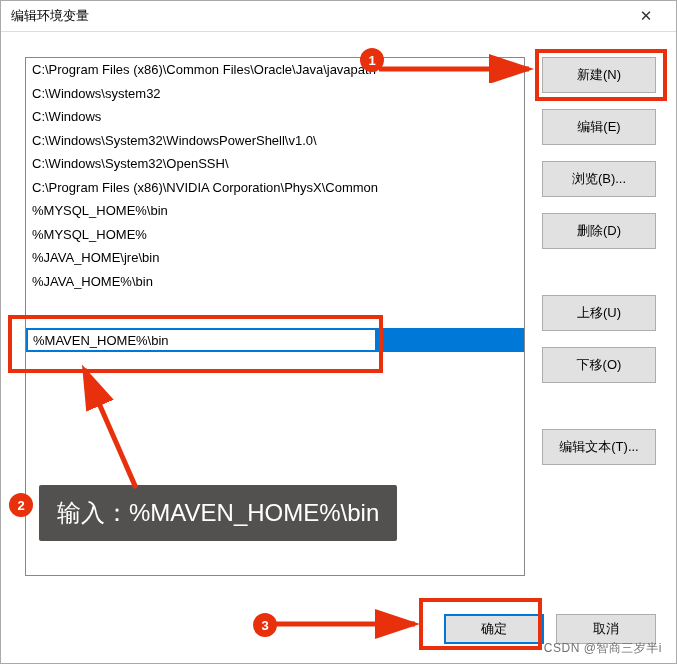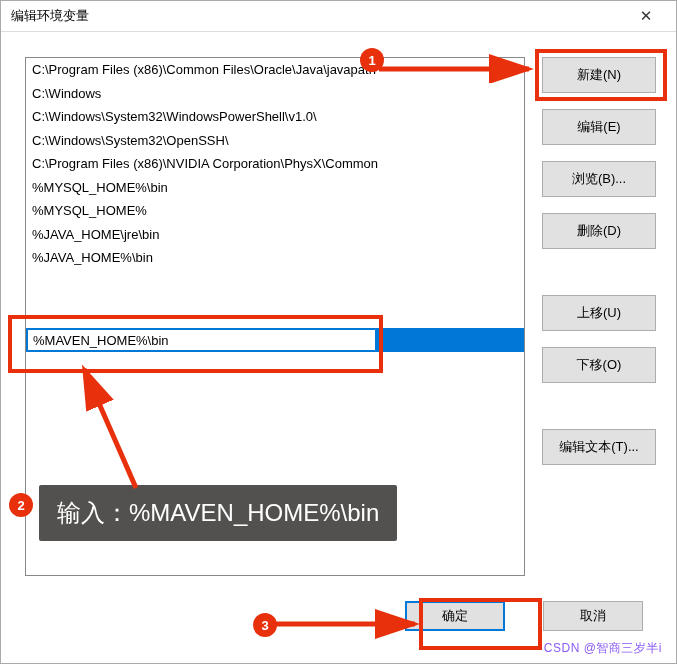--- a/index.html
+++ b/index.html
@@ -9,42 +9,43 @@
   .titlebar .close{width:44px;height:30px;display:flex;align-items:center;justify-content:center;font-size:15px;color:#333;cursor:pointer;}
   .listbox{position:absolute;top:56px;left:24px;width:500px;height:519px;border:1px solid #888;box-sizing:border-box;background:#fff;overflow:hidden;}
   .listrow{height:23.5px;line-height:23.5px;padding:0 6px;white-space:nowrap;overflow:hidden;text-overflow:ellipsis;}
   .listrow.selected{background:#0078d7;color:#fff;}
   .editwrap{position:absolute;left:0;right:0;height:40px;box-sizing:border-box;}
   .editwrap input{width:70%;height:22px;box-sizing:border-box;border:1px solid #0078d7;outline:none;padding:0 5px;font-family:inherit;font-size:13px;}
   .sidebtns{position:absolute;top:56px;right:18px;width:116px;}
   .btn{display:block;width:114px;height:36px;margin-bottom:16px;border:1px solid #adadad;background:#e1e1e1;font-family:inherit;font-size:13px;cursor:pointer;}
   .gap-small{height:30px;}
   .bottombtns{position:absolute;bottom:19px;right:20px;display:flex;gap:12px;}
-  .bottombtns .btn{width:100px;height:30px;margin:13px;}
+  .bottombtns .btn{width:100px;height:30px;margin:0;}
   .btn.primary{border:2px solid #0078d7;background:#e1e1e1;}
   
   .anno-box{position:absolute;border:4px solid #e8300c;box-sizing:border-box;pointer-events:none;}
   .anno-badge{position:absolute;width:24px;height:24px;border-radius:50%;background:#e8300c;color:#fff;font-size:13px;font-weight:bold;display:flex;align-items:center;justify-content:center;pointer-events:none;}
   .anno-tip{position:absolute;background:#52514f;color:#fff;font-size:24px;padding:12px 18px;border-radius:2px;pointer-events:none;white-space:nowrap;}
   .arrow{position:absolute;pointer-events:none;}
-  .watermark{position:absolute;right:14px;bottom:6px;color:#8b5cf6;font-size:12px;pointer-events:none;letter-spacing:0.5px;}
+  .watermark{position:absolute;right:14px;bottom:6px;color:#737373;font-size:12px;pointer-events:none;letter-spacing:0.5px;}
 </style>
 </head>
 <body>
 <div class="window">
 
   <div class="titlebar">
     <span class="title">编辑环境变量</span>
     <div class="close">
       <span>✕</span>
     </div>
   </div>
 
   <div class="listbox">
     <div class="listrow">C:\Program Files (x86)\Common Files\Oracle\Java\javapath</div>
+    <div class="listrow">C:\Windows\system32</div>
     <div class="listrow">C:\Windows</div>
     <div class="listrow">C:\Windows\System32\WindowsPowerShell\v1.0\</div>
     <div class="listrow">C:\Windows\System32\OpenSSH\</div>
     <div class="listrow">C:\Program Files (x86)\NVIDIA Corporation\PhysX\Common</div>
     <div class="listrow">%MYSQL_HOME%\bin</div>
     <div class="listrow">%MYSQL_HOME%</div>
     <div class="listrow">%JAVA_HOME\jre\bin</div>
     <div class="listrow">%JAVA_HOME%\bin</div>
     <div class="editwrap" style="top:270px;">
       <div class="listrow selected">&nbsp;</div>

